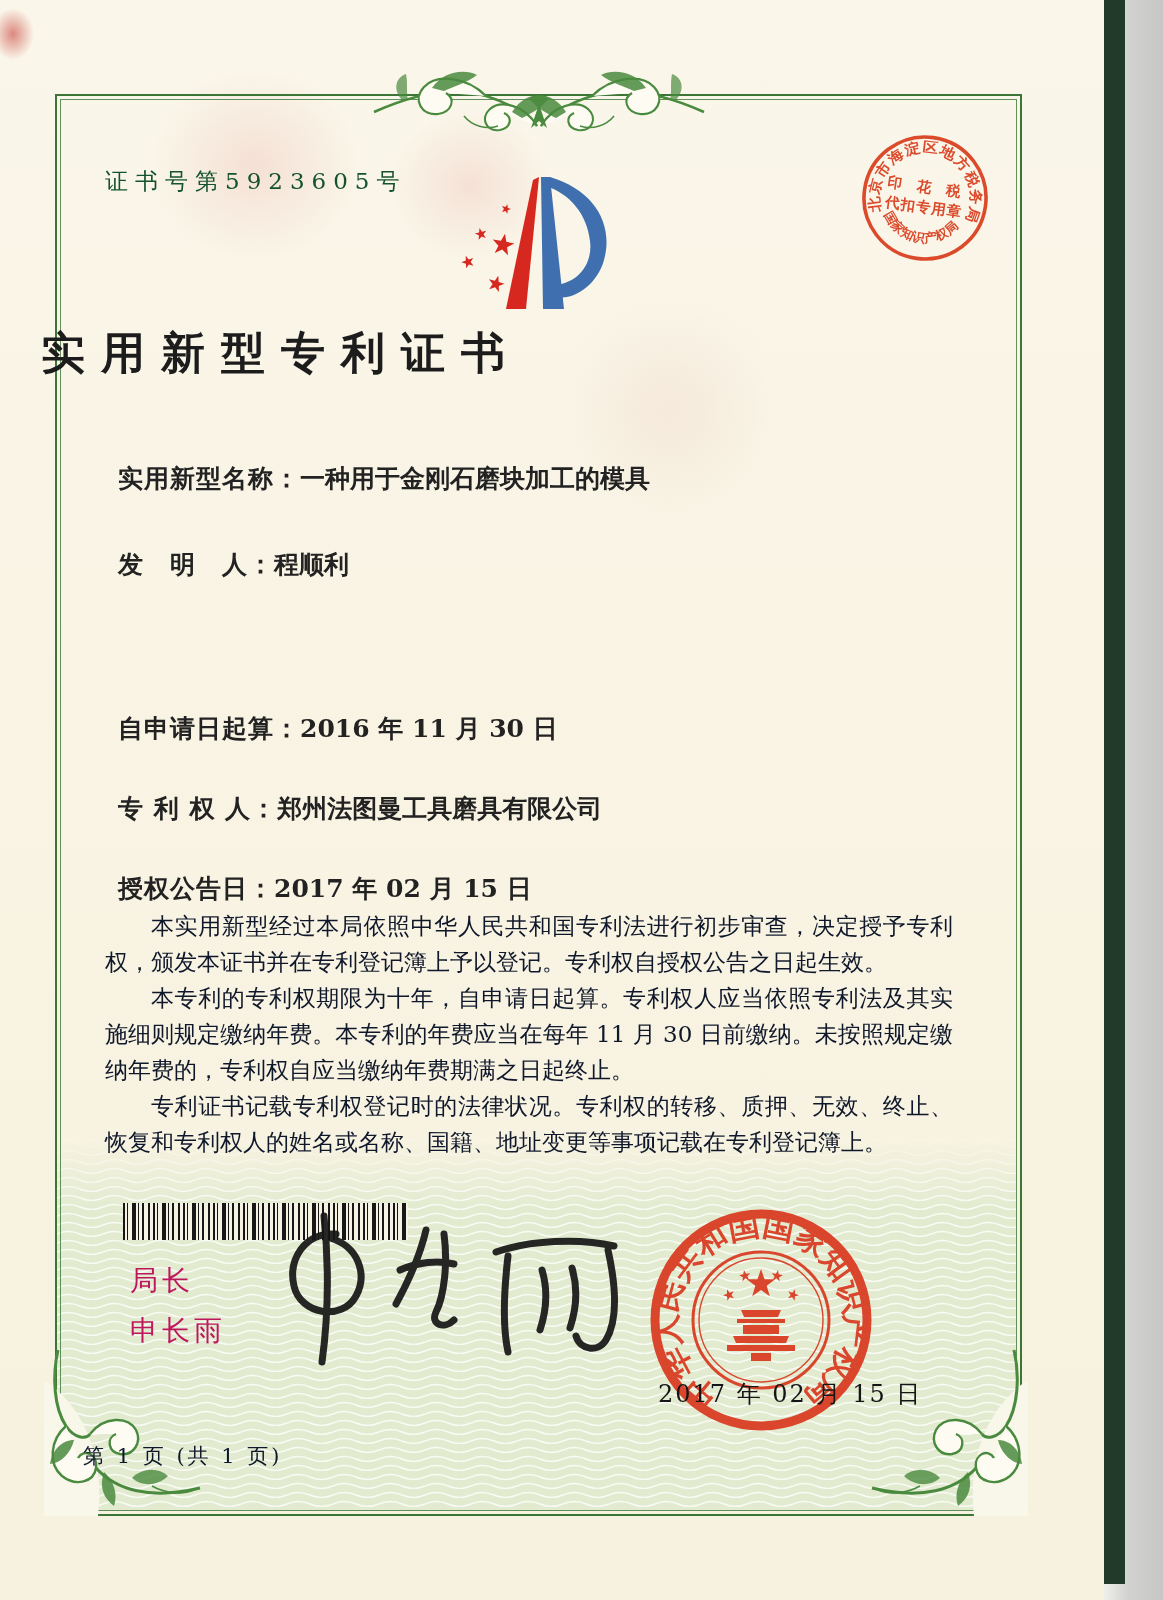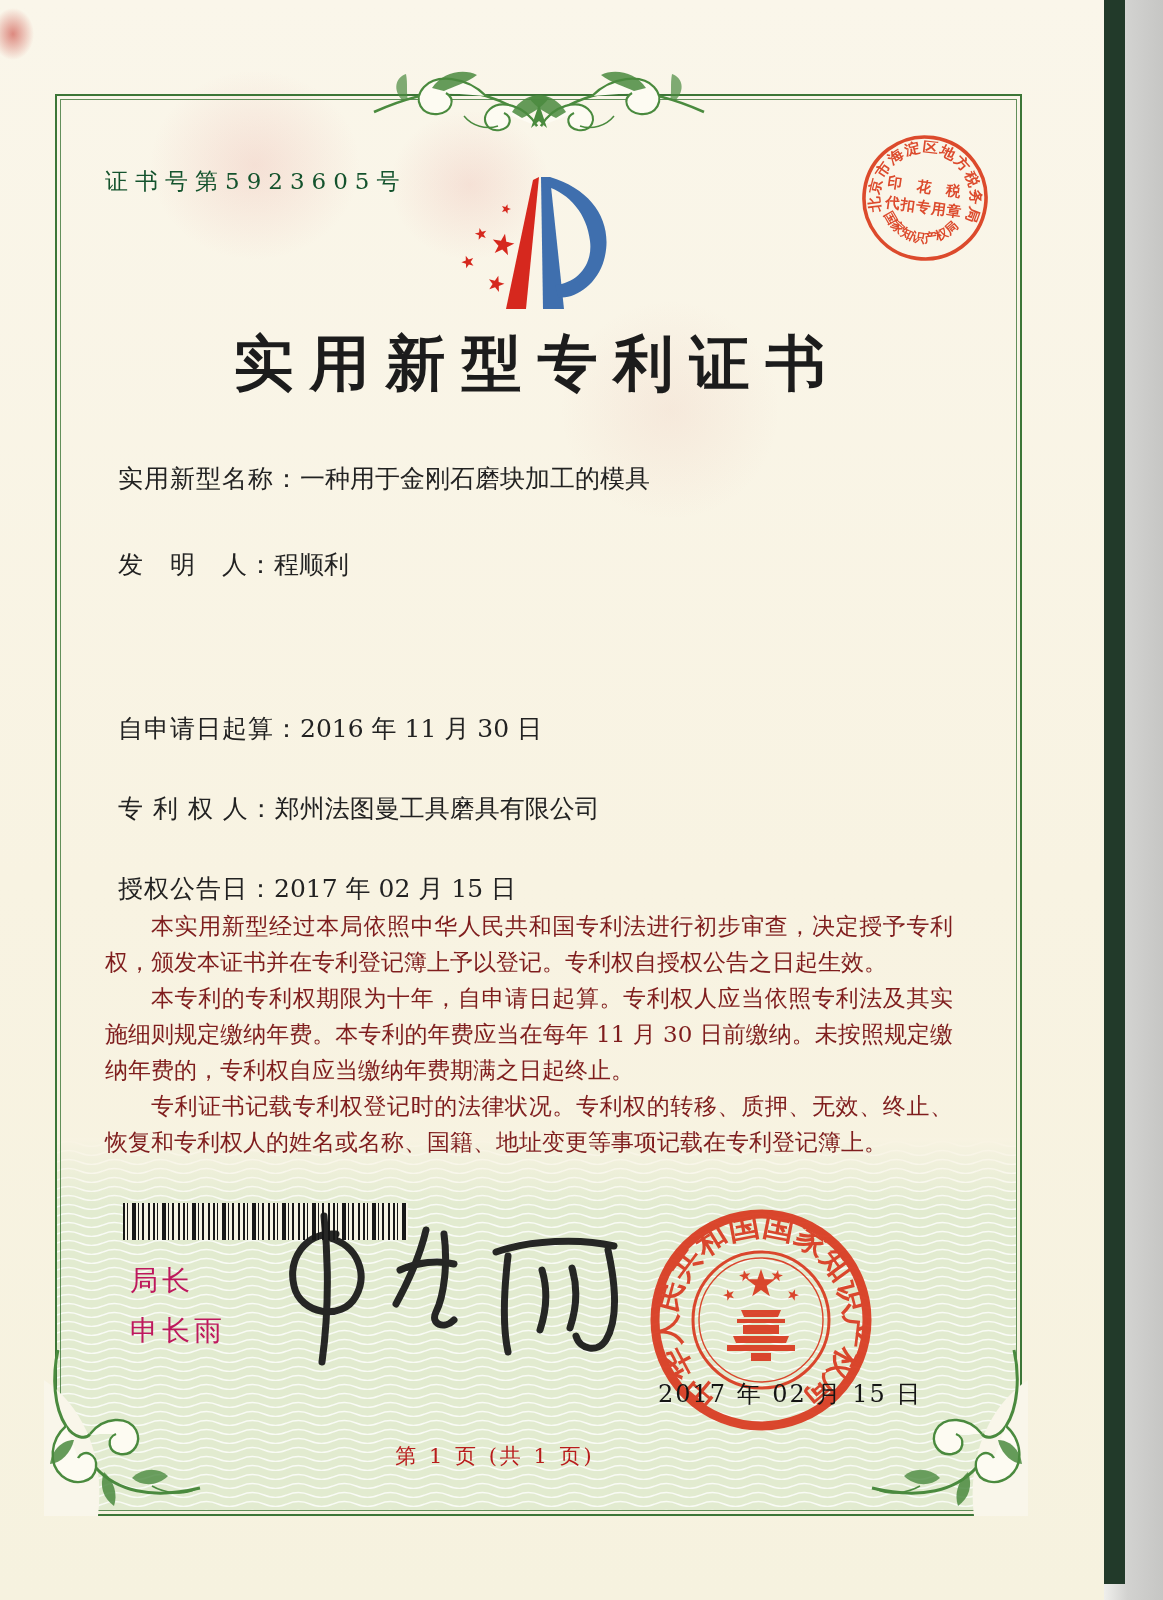--- a/index.html
+++ b/index.html
@@ -25,38 +25,38 @@
   
   #frame{position:absolute;left:55px;top:94px;width:963px;height:1418px;
          border:2px solid var(--frame-green,#3c7637);}
   #frame::after{content:"";position:absolute;inset:3px;border:1px solid var(--frame-green,#3c7637);opacity:.8;}
   
   #waves{position:absolute;left:57px;top:1138px;width:959px;height:372px;}
   #wave-fade{position:absolute;left:57px;top:1138px;width:959px;height:70px;
              background:linear-gradient(180deg,#f8f3e2 0%,rgba(248,243,226,0) 100%);}
   
   .cert-no{position:absolute;left:105px;top:166px;font-size:23px;letter-spacing:7px;color:#14532d;}
-  .title{position:absolute;left:56px;top:324px;width:963px;text-align:center;
-         font-size:60px;font-weight:700;letter-spacing:16px;color:#1c1c1c;}
-  .field{position:absolute;left:118px;font-size:25px;color:#222;white-space:nowrap;}
+  .title{position:absolute;left:41px;top:324px;width:963px;
+         font-size:44px;font-weight:700;letter-spacing:16px;color:#1c1c1c;}
+  .field{position:absolute;left:118px;font-size:25px;color:#222;white-space:nowrap;font-weight:bold;}
   .field .lab{letter-spacing:1px;}
   .body-text{position:absolute;left:105px;top:908px;width:848px;font-size:23px;
-             line-height:36px;color:#7f1d1d;text-align:justify;}
+             line-height:36px;color:#0f172a;text-align:justify;}
   .body-text p{margin:0;text-indent:2em;}
   .barcode{position:absolute;left:123px;top:1203px;width:285px;height:37px;
     background:repeating-linear-gradient(90deg,
       #171717 0 2px,#f6f3e4 2px 4px,#171717 4px 5px,#f6f3e4 5px 9px,
       #171717 9px 13px,#f6f3e4 13px 15px,#171717 15px 16px,#f6f3e4 16px 19px,
       #171717 19px 21px,#f6f3e4 21px 25px,#171717 25px 27px,#f6f3e4 27px 30px);}
   .signer{position:absolute;left:130px;font-family:"DejaVu Sans","Liberation Sans",sans-serif;
           font-size:28px;color:#be185d;letter-spacing:4px;}
   .signer.t{top:1262px;} .signer.n{top:1312px;}
   .seal-date{position:absolute;left:658px;top:1378px;font-size:24px;letter-spacing:2px;color:#151515;z-index:6;}
-  .footer{position:absolute;left:55px;top:1442px;width:880px;text-align:center;
-          font-size:21px;letter-spacing:3px;color:#b91c1c;}
+  .footer{position:absolute;left:55px;top:1442px;width:880px;text-align:left;
+          font-size:21px;letter-spacing:3px;color:#0f172a;padding-left:28px;}
   
   .abs{position:absolute;}
   #logo{left:438px;top:164px;}
   #tax-stamp{left:843px;top:120px;}
   #main-seal{left:641px;top:1198px;z-index:5;}
   #signature{left:258px;top:1212px;z-index:4;}
   #orn-top{left:372px;top:64px;}
   #orn-bl{left:44px;top:1346px;}
   #orn-br{left:868px;top:1346px;transform:scaleX(-1);}
 </style>

